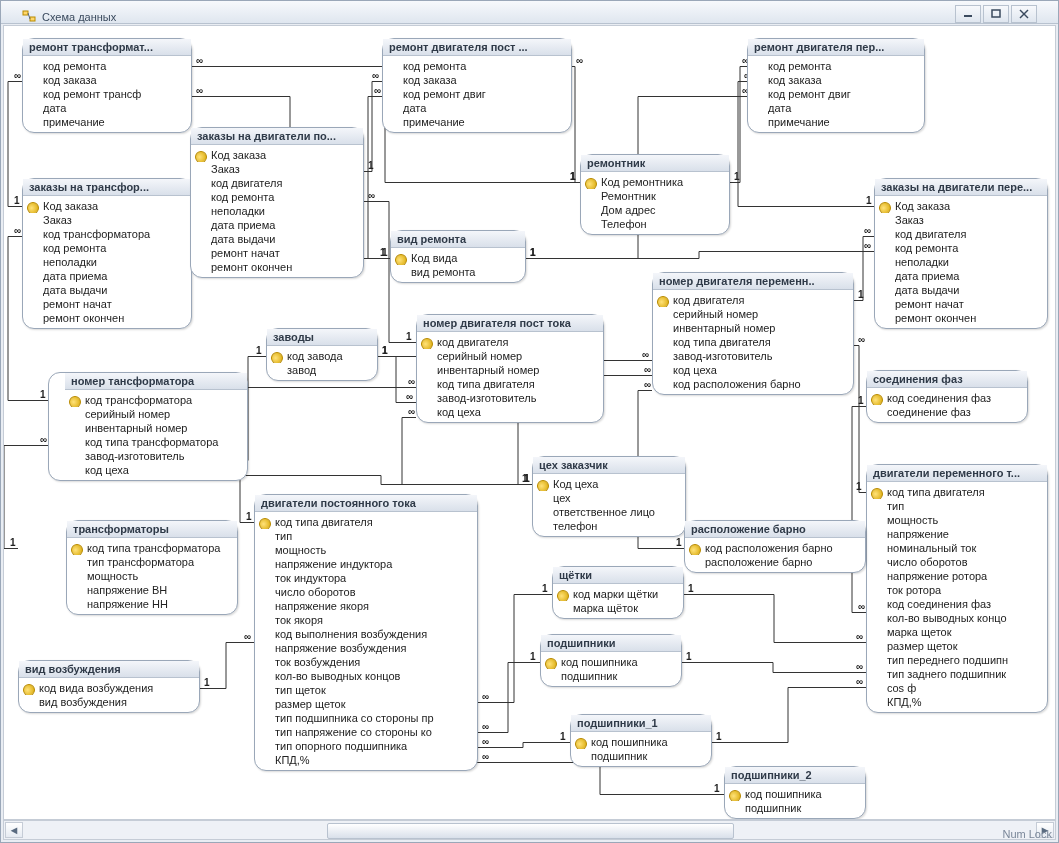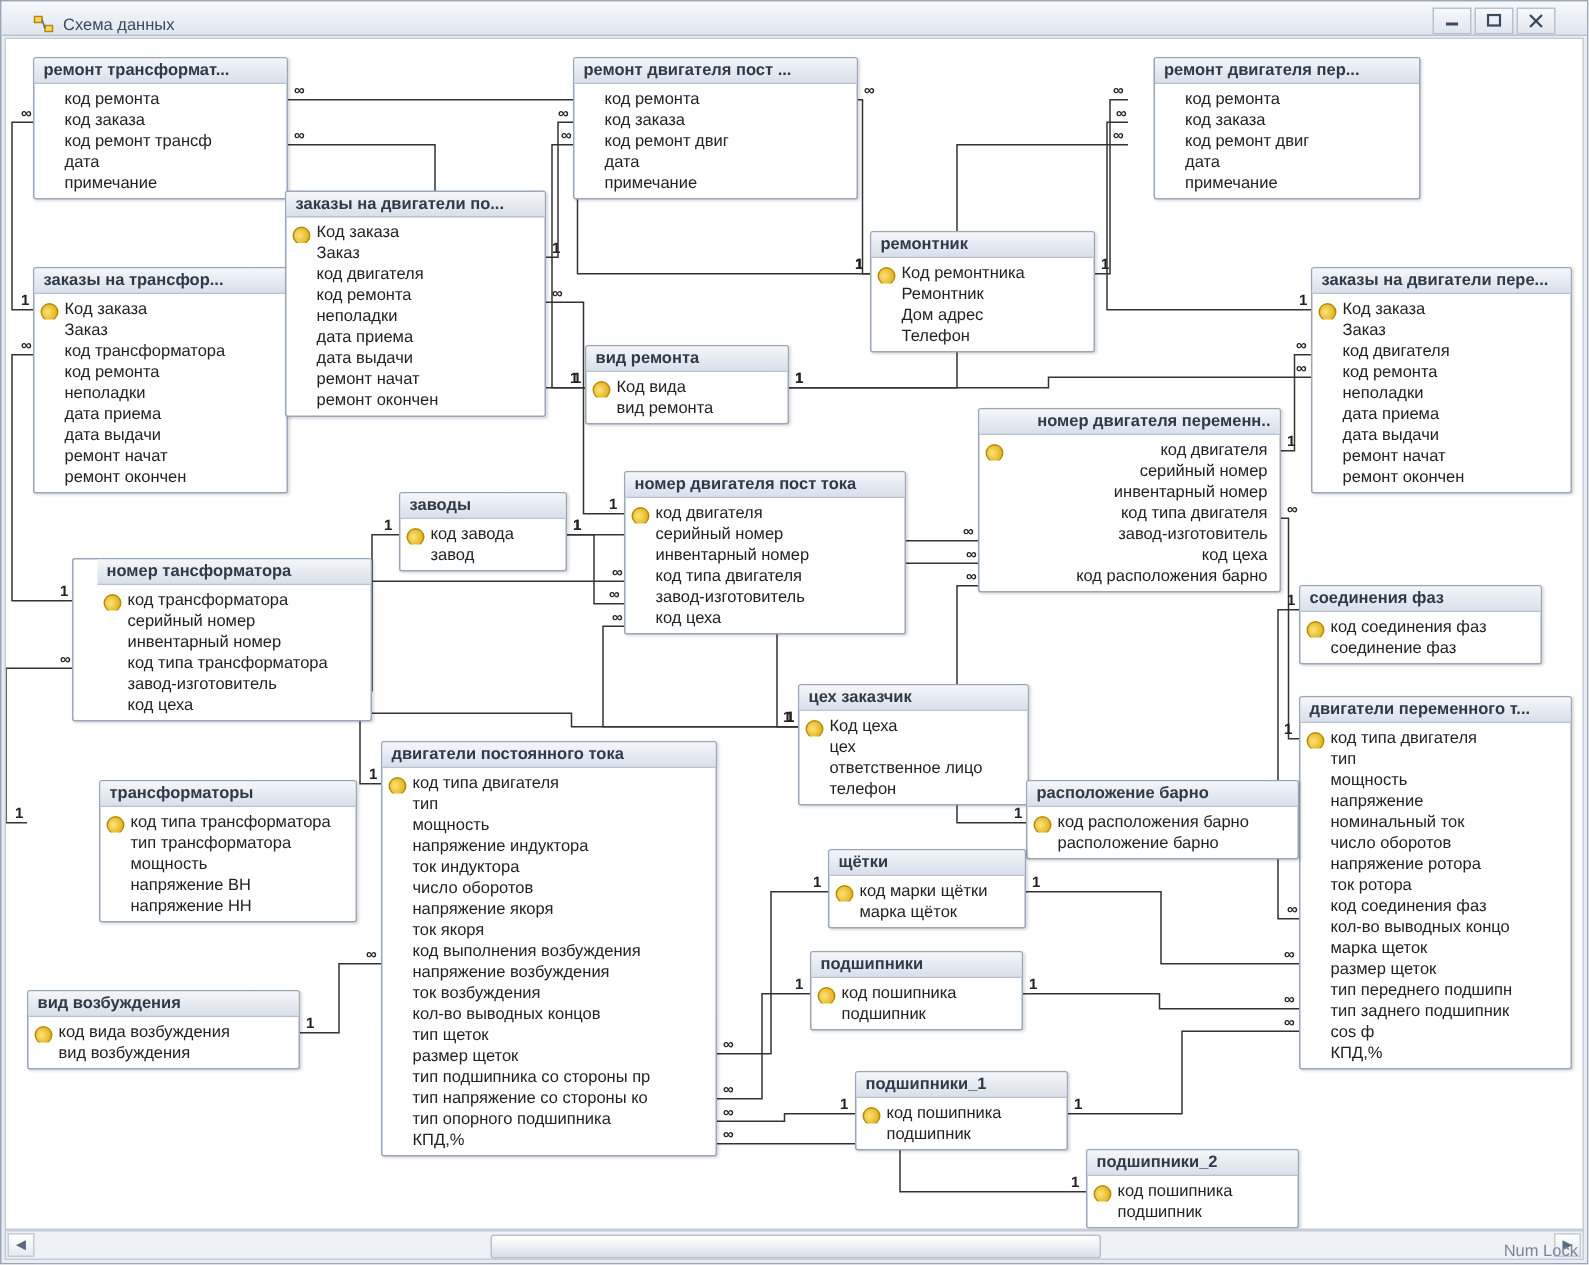--- a/index.html
+++ b/index.html
@@ -5,21 +5,21 @@
   html,body{margin:0;padding:0;font-family:"Segoe UI",Tahoma,sans-serif;font-size:11px;background:#f0f0f0;}
   .window{width:1059px;height:843px;background:#e9edf3;position:relative;overflow:hidden;border:1px solid #9aa7b8;box-sizing:border-box;}
   .titlebar{height:22px;background:linear-gradient(#f7f9fc,#dfe6ef);border-bottom:1px solid #b8c2cf;display:flex;align-items:flex-end;padding:0 21px;}
   .titlebar .icon{width:14px;height:14px;margin-right:6px;display:inline-block;}
   .titlebar .icon svg{display:block;}
   .titlebar .title{flex:1;color:#3a4a5e;}
   .winbtn{width:24px;height:16px;margin-left:2px;background:linear-gradient(#f7f9fc,#dfe6ef);border:1px solid #b8c2cf;display:flex;align-items:center;justify-content:center;color:#3a4a5e;cursor:default;}
   .winbtn svg{display:block;}
   .canvas{position:absolute;left:2px;top:24px;right:2px;bottom:22px;background:#fff;border:1px solid #c5ccd6;overflow:hidden;}
   svg.lines{position:absolute;left:0;top:0;width:100%;height:100%;}
-  .tbl{position:absolute;background:#fff;border:1px solid #9aa7b8;border-radius:2px;box-shadow:1px 1px 2px rgba(0,0,0,.15);z-index:2;}
+  .tbl{position:absolute;background:#fff;border:1px solid #9aa7b8;border-radius:12px;box-shadow:1px 1px 2px rgba(0,0,0,.15);z-index:2;}
   .tbl .hdr{background:linear-gradient(#f4f6fa,#d9e0ea);border-bottom:1px solid #b8c2cf;padding:2px 6px;font-weight:bold;color:#2f3a48;white-space:nowrap;overflow:hidden;text-overflow:ellipsis;cursor:move;}
   .tbl .rows{padding:3px 0;}
   .row{padding:1px 8px 1px 20px;white-space:nowrap;color:#222;position:relative;overflow:hidden;text-overflow:ellipsis;}
   .row.pk::before{content:"";position:absolute;left:4px;top:3px;width:10px;height:10px;background:radial-gradient(circle at 40% 40%,#ffe27a,#d7a500);border:1px solid #b88a00;border-radius:50% 50% 50% 0;transform:rotate(-45deg);}
   .scrollbar-h{position:absolute;left:2px;right:2px;bottom:2px;height:18px;background:#eef1f6;border:1px solid #c5ccd6;display:flex;align-items:center;}
   .sb-btn{width:16px;height:14px;border:1px solid #c5ccd6;background:linear-gradient(#fff,#e6ebf2);margin:0 1px;display:flex;align-items:center;justify-content:center;color:#5a6b80;}
   .sb-track{flex:1;height:14px;position:relative;}
   .sb-thumb{position:absolute;left:30%;width:40%;height:14px;background:linear-gradient(#fff,#d9e0ea);border:1px solid #b8c2cf;border-radius:2px;}
   .statusbar{position:absolute;right:6px;bottom:2px;color:#7a8799;text-align:right;}
   .rel-label{font-size:10px;font-weight:bold;fill:#222;}
@@ -168,21 +168,21 @@
       <div class="tbl" style="left: 378px; top: 12px; width: 188px;">
         <div class="hdr">ремонт двигателя пост ...</div>
         <div class="rows">
           <div class="row">код ремонта</div>
           <div class="row">код заказа</div>
           <div class="row">код ремонт двиг</div>
           <div class="row">дата</div>
           <div class="row">примечание</div>
         </div>
       </div>
-      <div class="tbl" style="left: 765px; top: 12px; width: 176px;">
+      <div class="tbl" style="left: 743px; top: 12px; width: 176px;">
         <div class="hdr">ремонт двигателя пер...</div>
         <div class="rows">
           <div class="row">код ремонта</div>
           <div class="row">код заказа</div>
           <div class="row">код ремонт двиг</div>
           <div class="row">дата</div>
           <div class="row">примечание</div>
         </div>
       </div>
       <div class="tbl" style="left: 18px; top: 152px; width: 168px;">
@@ -236,21 +236,21 @@
           <div class="row">ремонт окончен</div>
         </div>
       </div>
       <div class="tbl" style="left: 386px; top: 204px; width: 134px;">
         <div class="hdr">вид ремонта</div>
         <div class="rows">
           <div class="row pk">Код вида</div>
           <div class="row">вид ремонта</div>
         </div>
       </div>
-      <div class="tbl" style="left: 648px; top: 246px; width: 200px; text-align: right;">
+      <div class="tbl" style="left: 648px; top: 246px; width: 200px;">
         <div class="hdr">номер двигателя переменн..</div>
         <div class="rows">
           <div class="row pk">код двигателя</div>
           <div class="row">серийный номер</div>
           <div class="row">инвентарный номер</div>
           <div class="row">код типа двигателя</div>
           <div class="row">завод-изготовитель</div>
           <div class="row">код цеха</div>
           <div class="row">код расположения барно</div>
         </div>
@@ -277,21 +277,21 @@
         <div class="hdr">номер тансформатора</div>
         <div class="rows">
           <div class="row pk">код трансформатора</div>
           <div class="row">серийный номер</div>
           <div class="row">инвентарный номер</div>
           <div class="row">код типа трансформатора</div>
           <div class="row">завод-изготовитель</div>
           <div class="row">код цеха</div>
         </div>
       </div>
-      <div class="tbl" style="left: 862px; top: 364px; width: 160px;">
+      <div class="tbl" style="left: 862px; top: 344px; width: 160px;">
         <div class="hdr">соединения фаз</div>
         <div class="rows">
           <div class="row pk">код соединения фаз</div>
           <div class="row">соединение фаз</div>
         </div>
       </div>
       <div class="tbl" style="left: 528px; top: 430px; width: 152px;">
         <div class="hdr">цех заказчик</div>
         <div class="rows">
           <div class="row pk">Код цеха</div>

